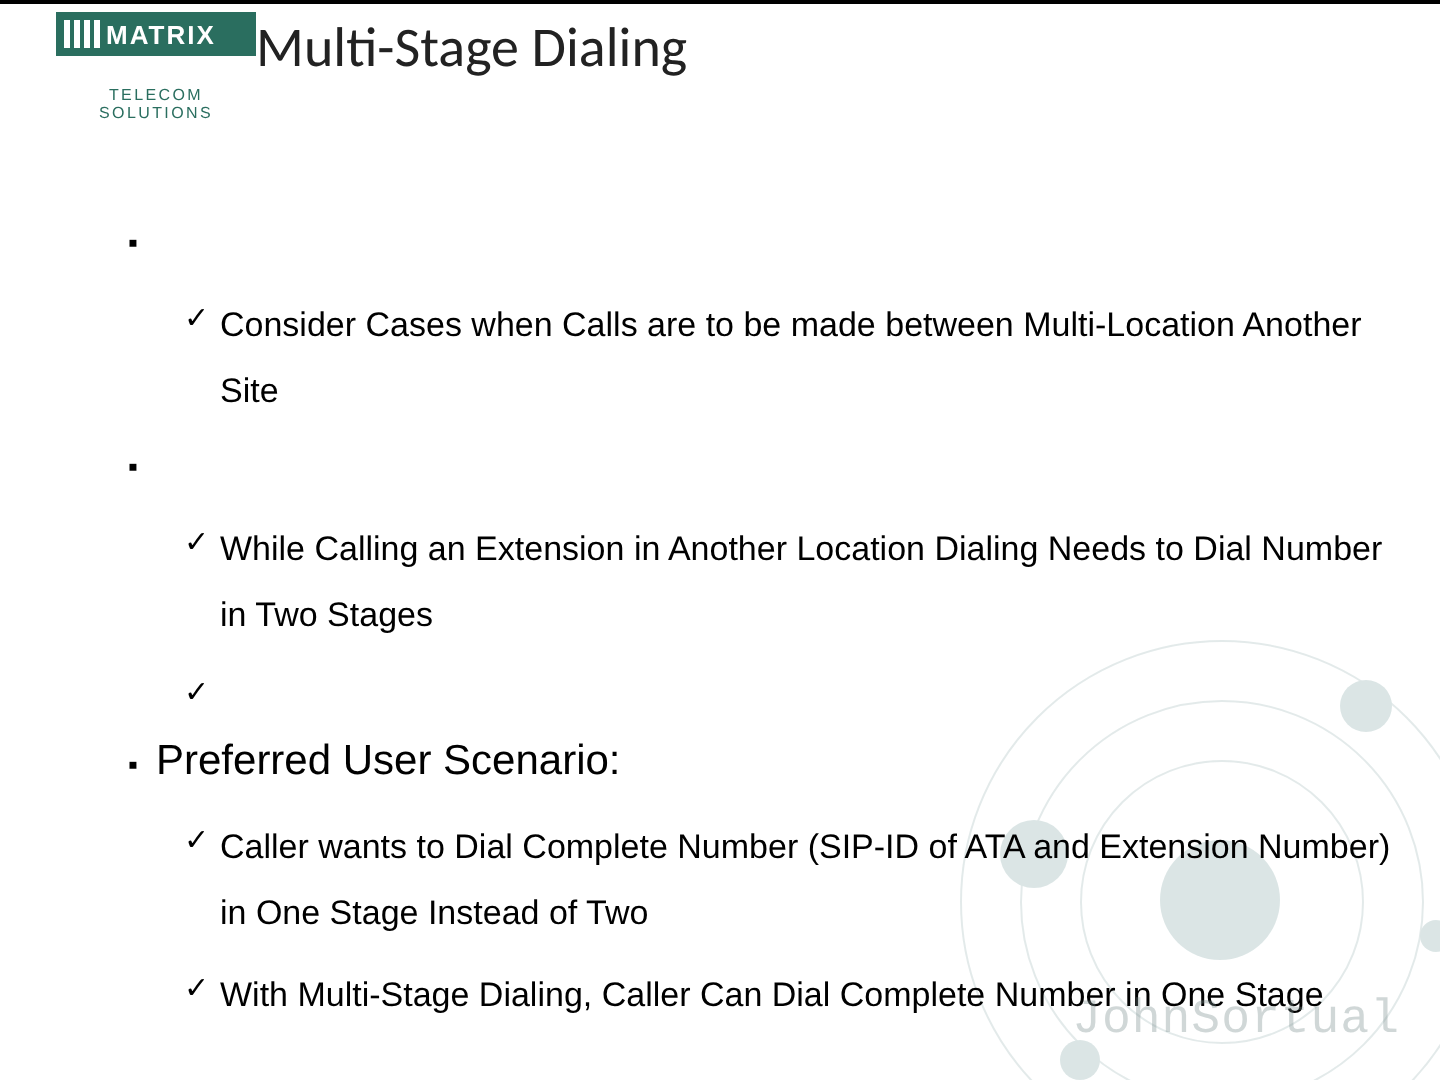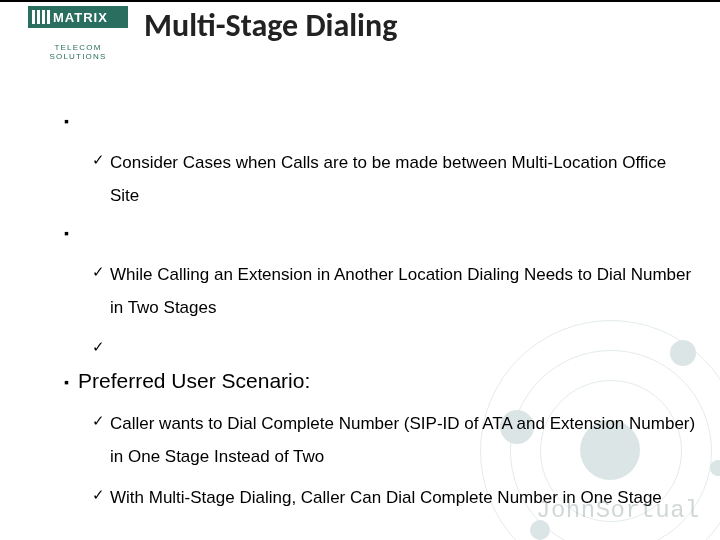--- a/index.html
+++ b/index.html
@@ -60,25 +60,24 @@
   .logo-sub {
     font-size: 8px;
     letter-spacing: 1.2px;
     color: #2a6e5f;
     text-align: center;
     margin-top: 15px;
   }
   .title {
     position: absolute;
     top: 6px;
-    left: 144px;
+    left: 128px;
     font-family: "Segoe UI", "Calibri", Arial, sans-serif;
-    font-size: 32px;
+    font-size: 28px;
     color: #222;
-    font-weight: bold;
   }
   .content {
     position: absolute;
     top: 100px;
     left: 64px;
     right: 20px;
     color: #000;
   }
   .l1 {
     display: flex;
@@ -170,21 +169,21 @@
     <div class="dot" style="width:16px;height:16px;left:250px;top:160px"></div>
   </div>
 
   <div class="content">
 
     <div class="l1">
       <span class="bullet">▪</span>
     </div>
     <div class="l2">
       <span class="bullet">✓</span>
-      <span>Consider Cases when Calls are to be made between Multi-Location Office Site</span>
+      <span>Consider Cases when Calls are to be made between Multi-Location Another Site</span>
     </div>
 
     <div class="l1">
       <span class="bullet">▪</span>
     </div>
     <div class="l2">
       <span class="bullet">✓</span>
       <span>While Calling an Extension in Another Location  Dialing Needs to Dial Number in Two Stages</span>
     </div>
     <div class="l2">

